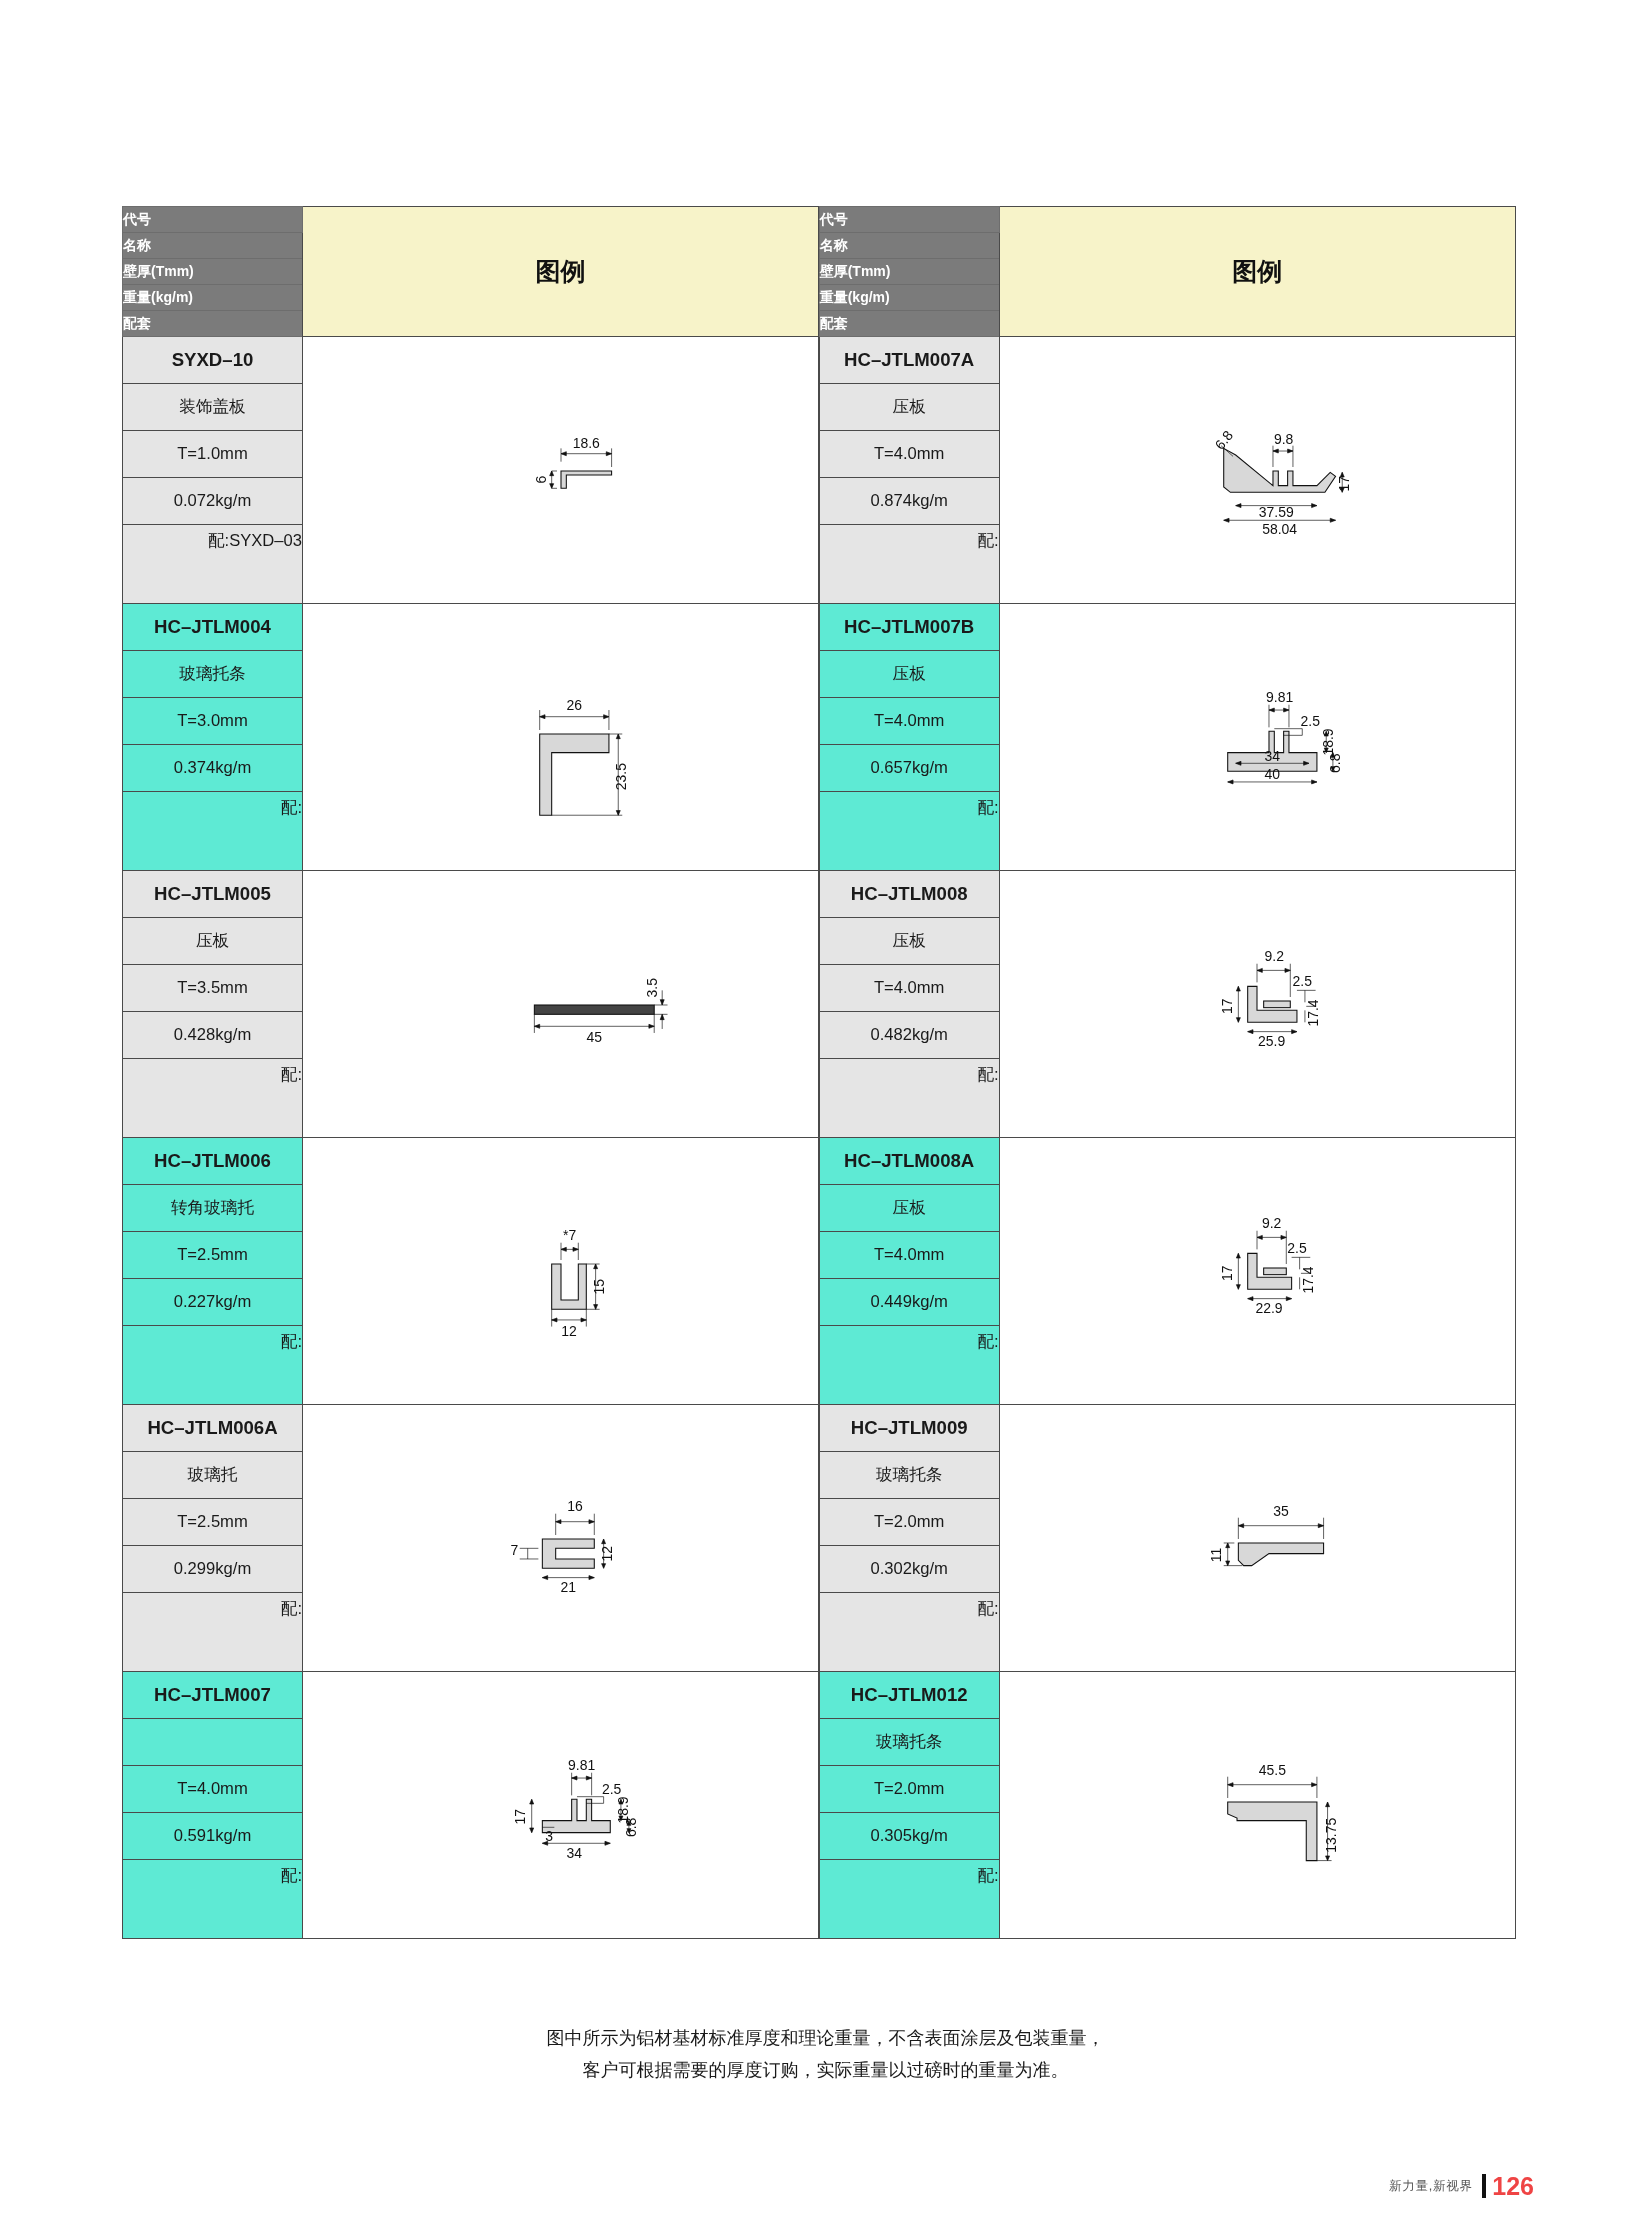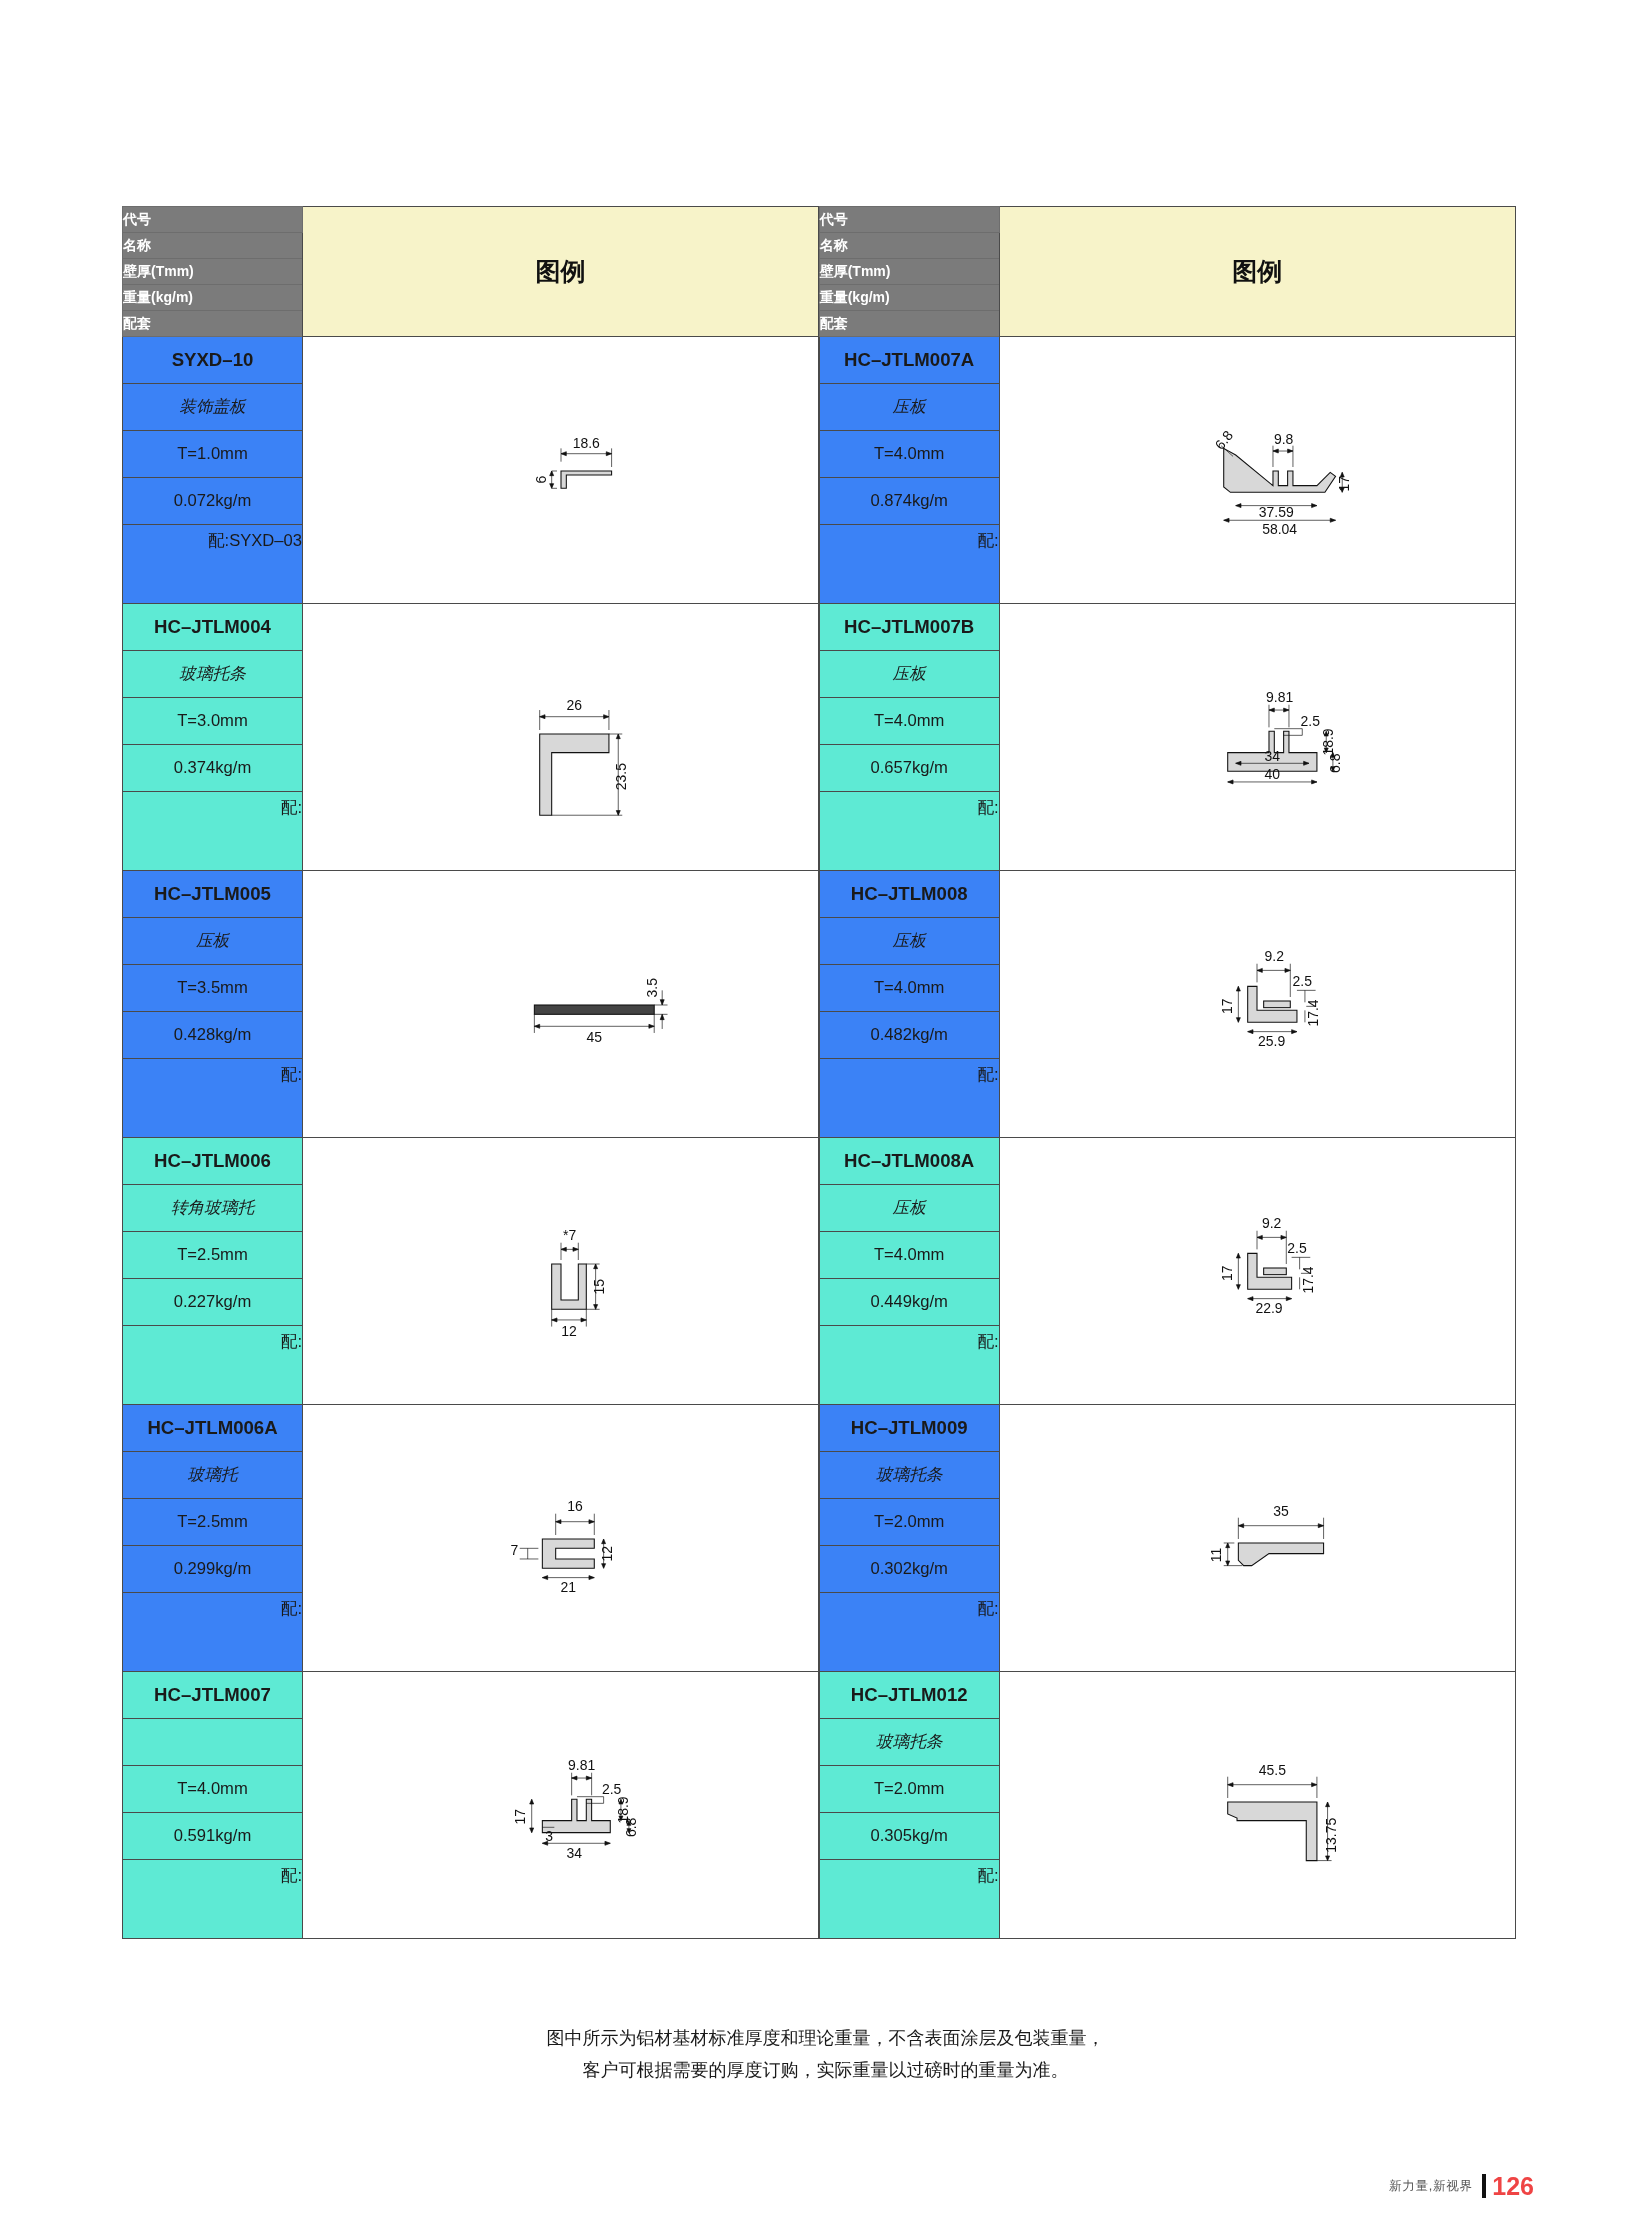--- a/index.html
+++ b/index.html
@@ -60,23 +60,23 @@
     text-align:center;
     font-size:16.6px;
     height:46px;
     vertical-align:middle;
     white-space:nowrap;
   }
   .lbl.code {
     font-weight:bold;
     font-size:18.6px;
   }
-  .lbl.cn { font-size:16.6px;font-style:italic; }
+  .lbl.cn { font-size:16.6px; }
   .lbl.last { height:73px; vertical-align:top; padding-top:5px; text-align:right; padding-left:14.6px; }
-  .tone-grey { background:#3b82f6; }
+  .tone-grey { background:#e5e5e5; }
   .tone-cream { background:#5eead4; }
   .fig {
     border:0.7px solid #4a4a4a;
     background:#ffffff;
     vertical-align:middle;
     text-align:center;
   }
   .fig svg { display:block; margin:0 auto; }
   .gap { border:none; background:#ffffff; }
 

